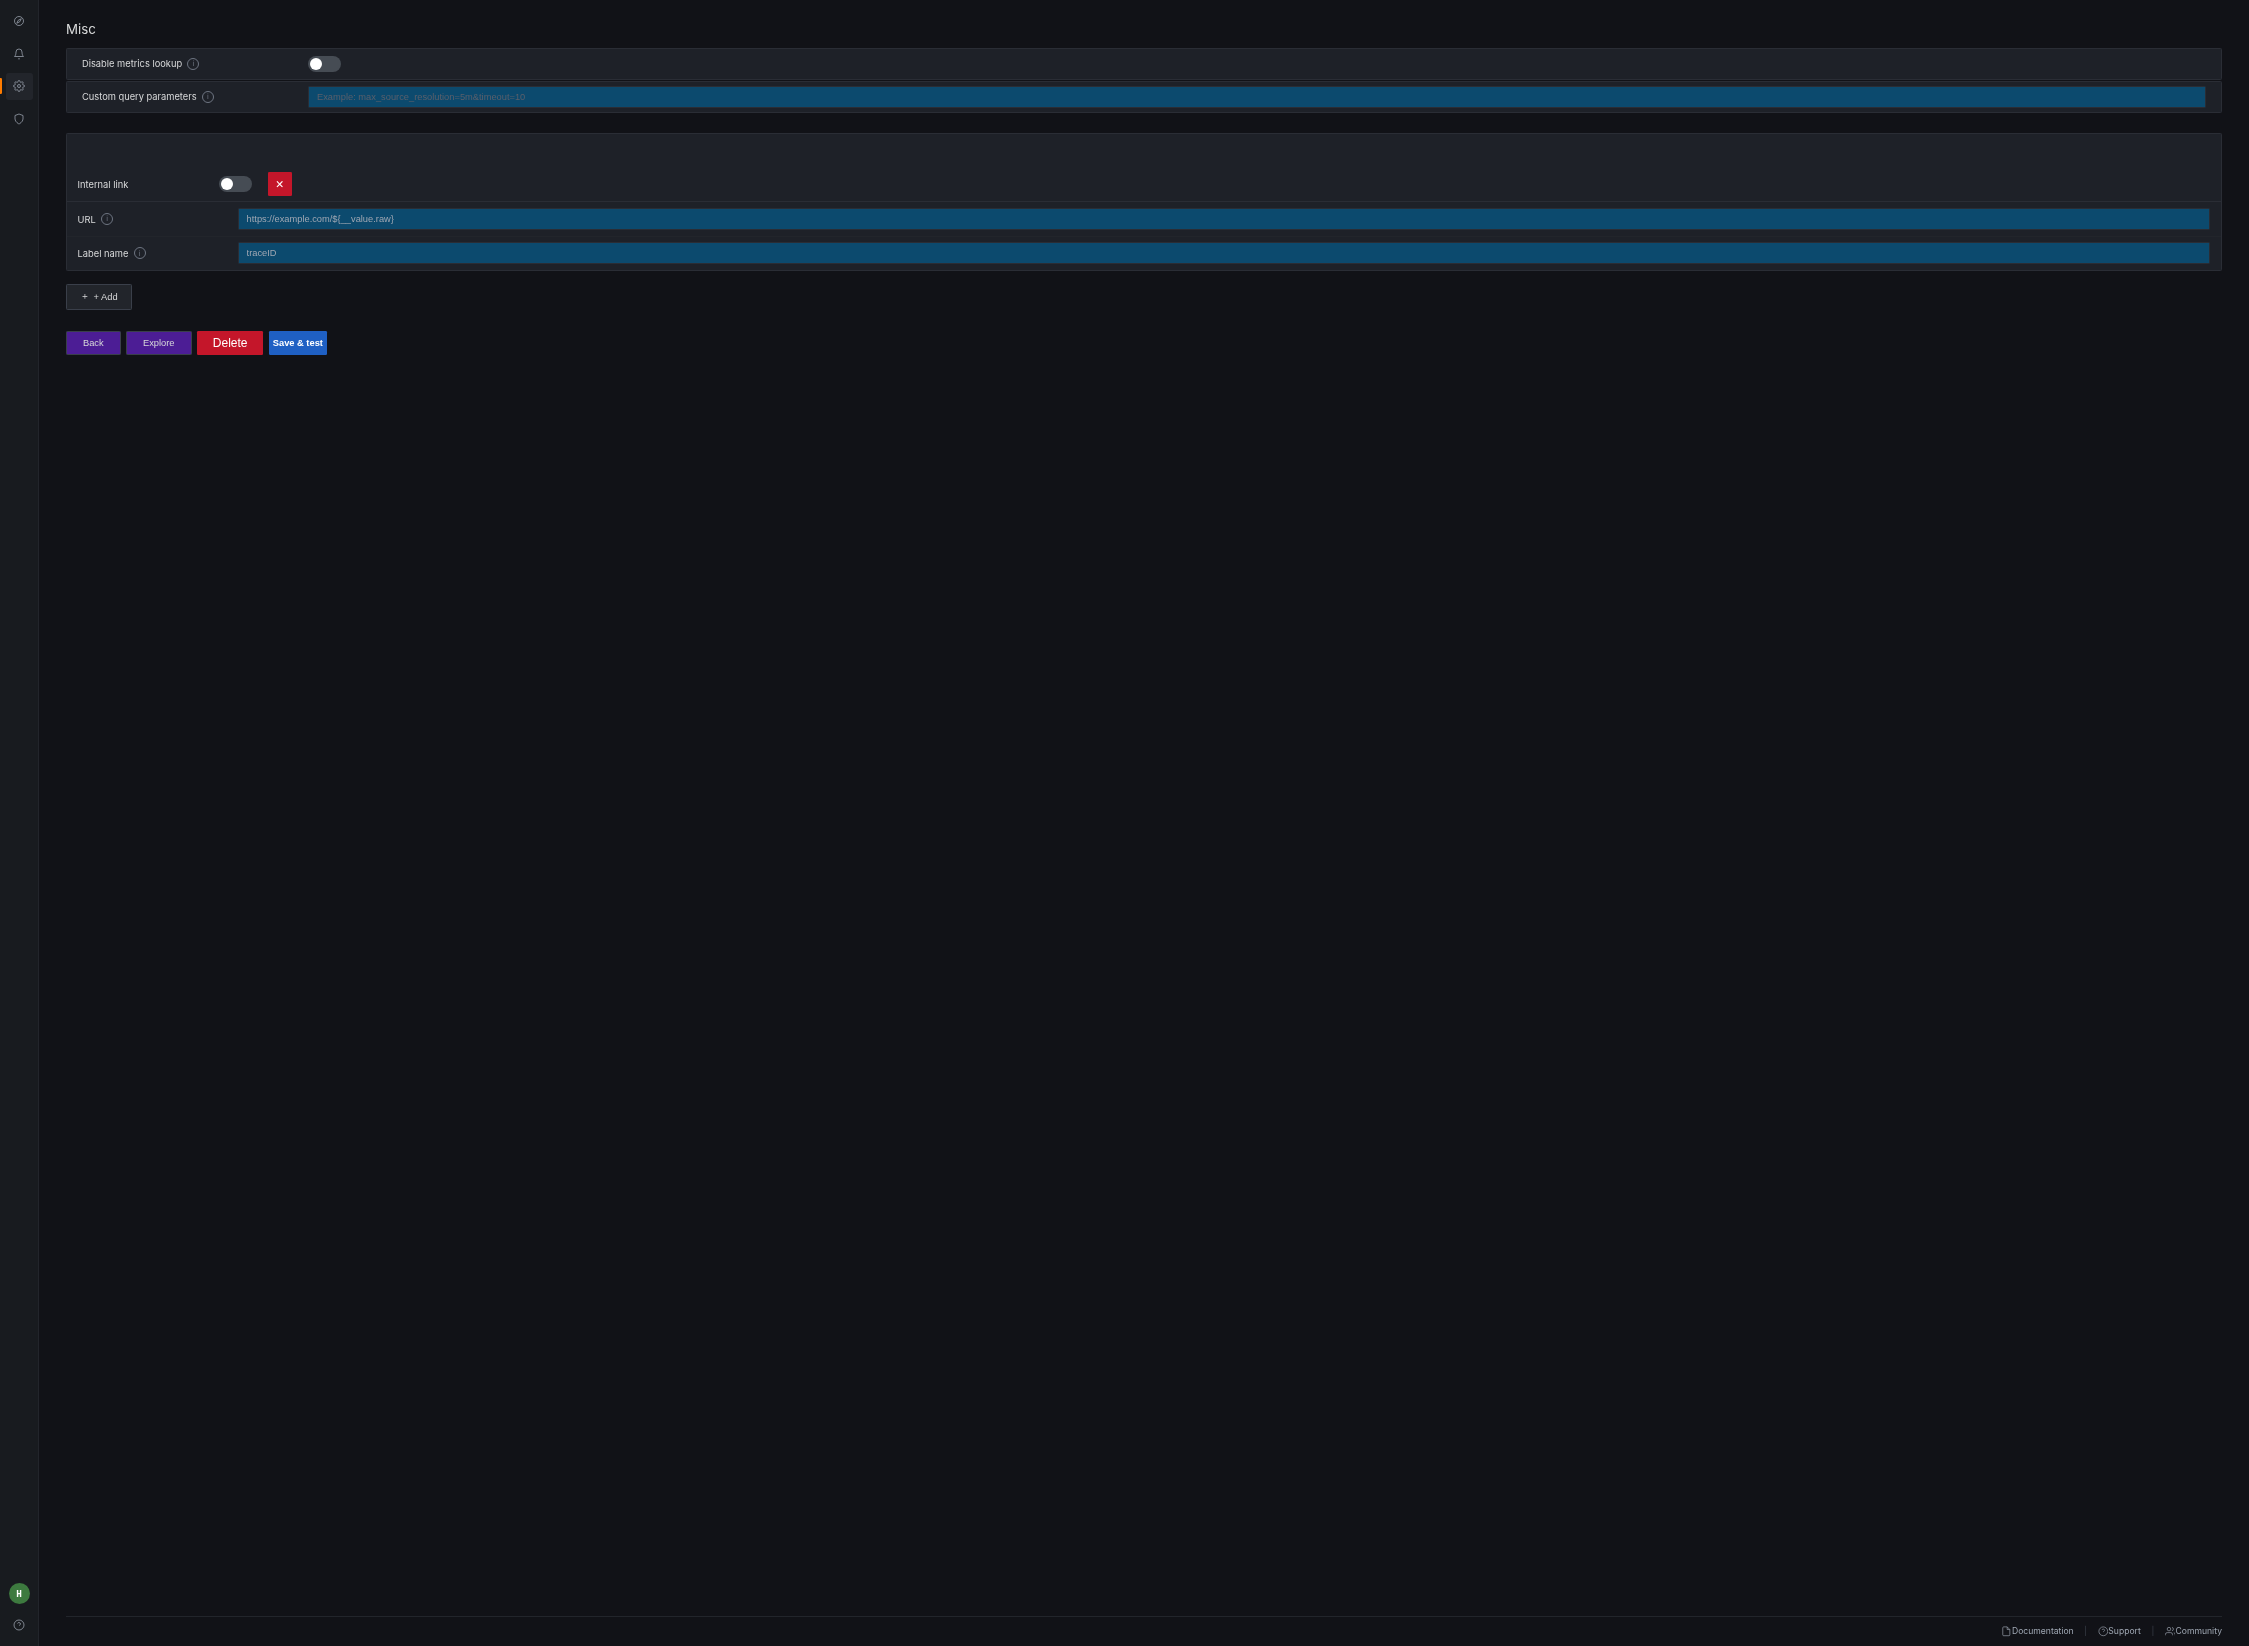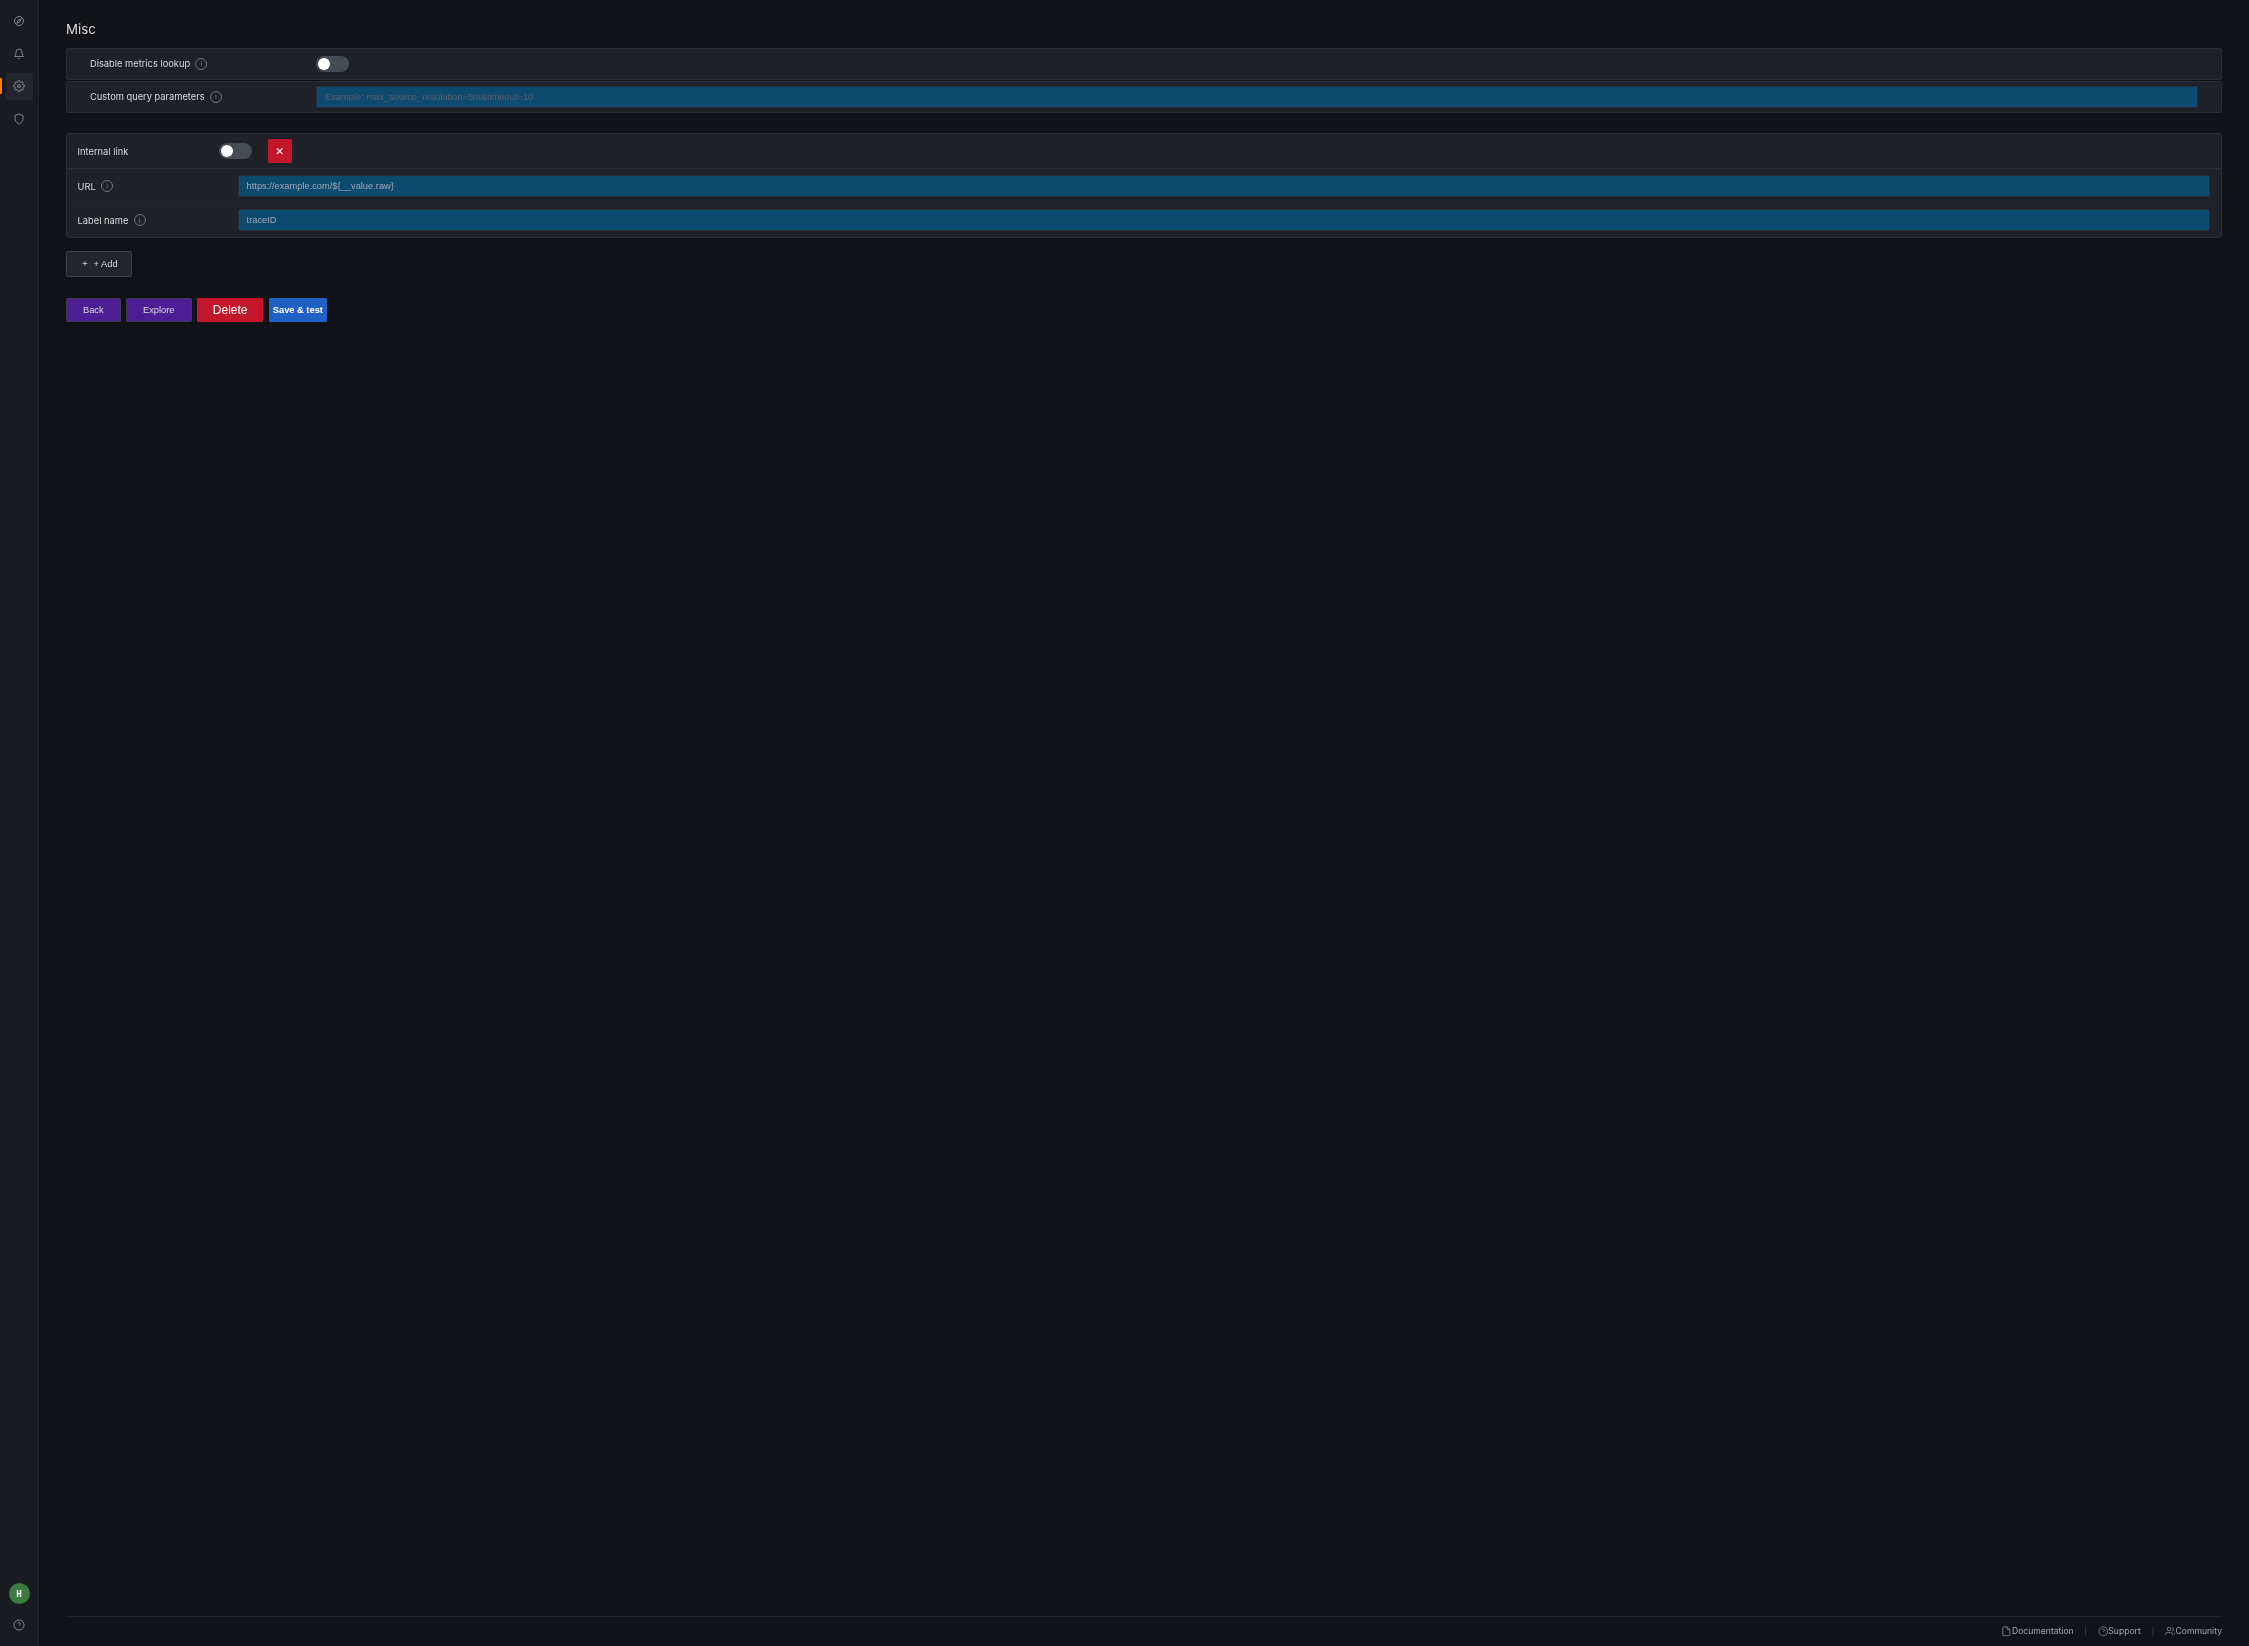--- a/index.html
+++ b/index.html
@@ -86,21 +86,21 @@
 
     
     .setting-row {
       display: flex;
       align-items: center;
       background: #1e2128;
       border: 0.7px solid #2a2d35;
       border-radius: 1.3px;
       margin-bottom: 1.3px;
       min-height: 32px;
-      padding: 0 23px;
+      padding: 0 15px;
     }
     .setting-label {
       display: flex;
       align-items: center;
       gap: 5.3px;
       color: #d8d9da;
       font-size: 9.3px;
       flex: 0 0 226px;
     }
     .setting-control {
@@ -166,20 +166,21 @@
       border: 0.7px solid #2a2d35;
       border-radius: 1.3px;
       margin-bottom: 1.3px;
     }
     .exemplar-row-header {
       display: flex;
       align-items: center;
       padding: 5.3px 10.6px;
       gap: 8px;
       border-bottom: 0.7px solid #2a2d35;
+      margin-top: 33px;
     }
     .exemplar-row-header .row-label {
       color: #d8d9da;
       font-size: 9.3px;
       flex: 0 0 133px;
     }
     .exemplar-field-row {
       display: flex;
       align-items: center;
       padding: 5.3px 10.6px;

